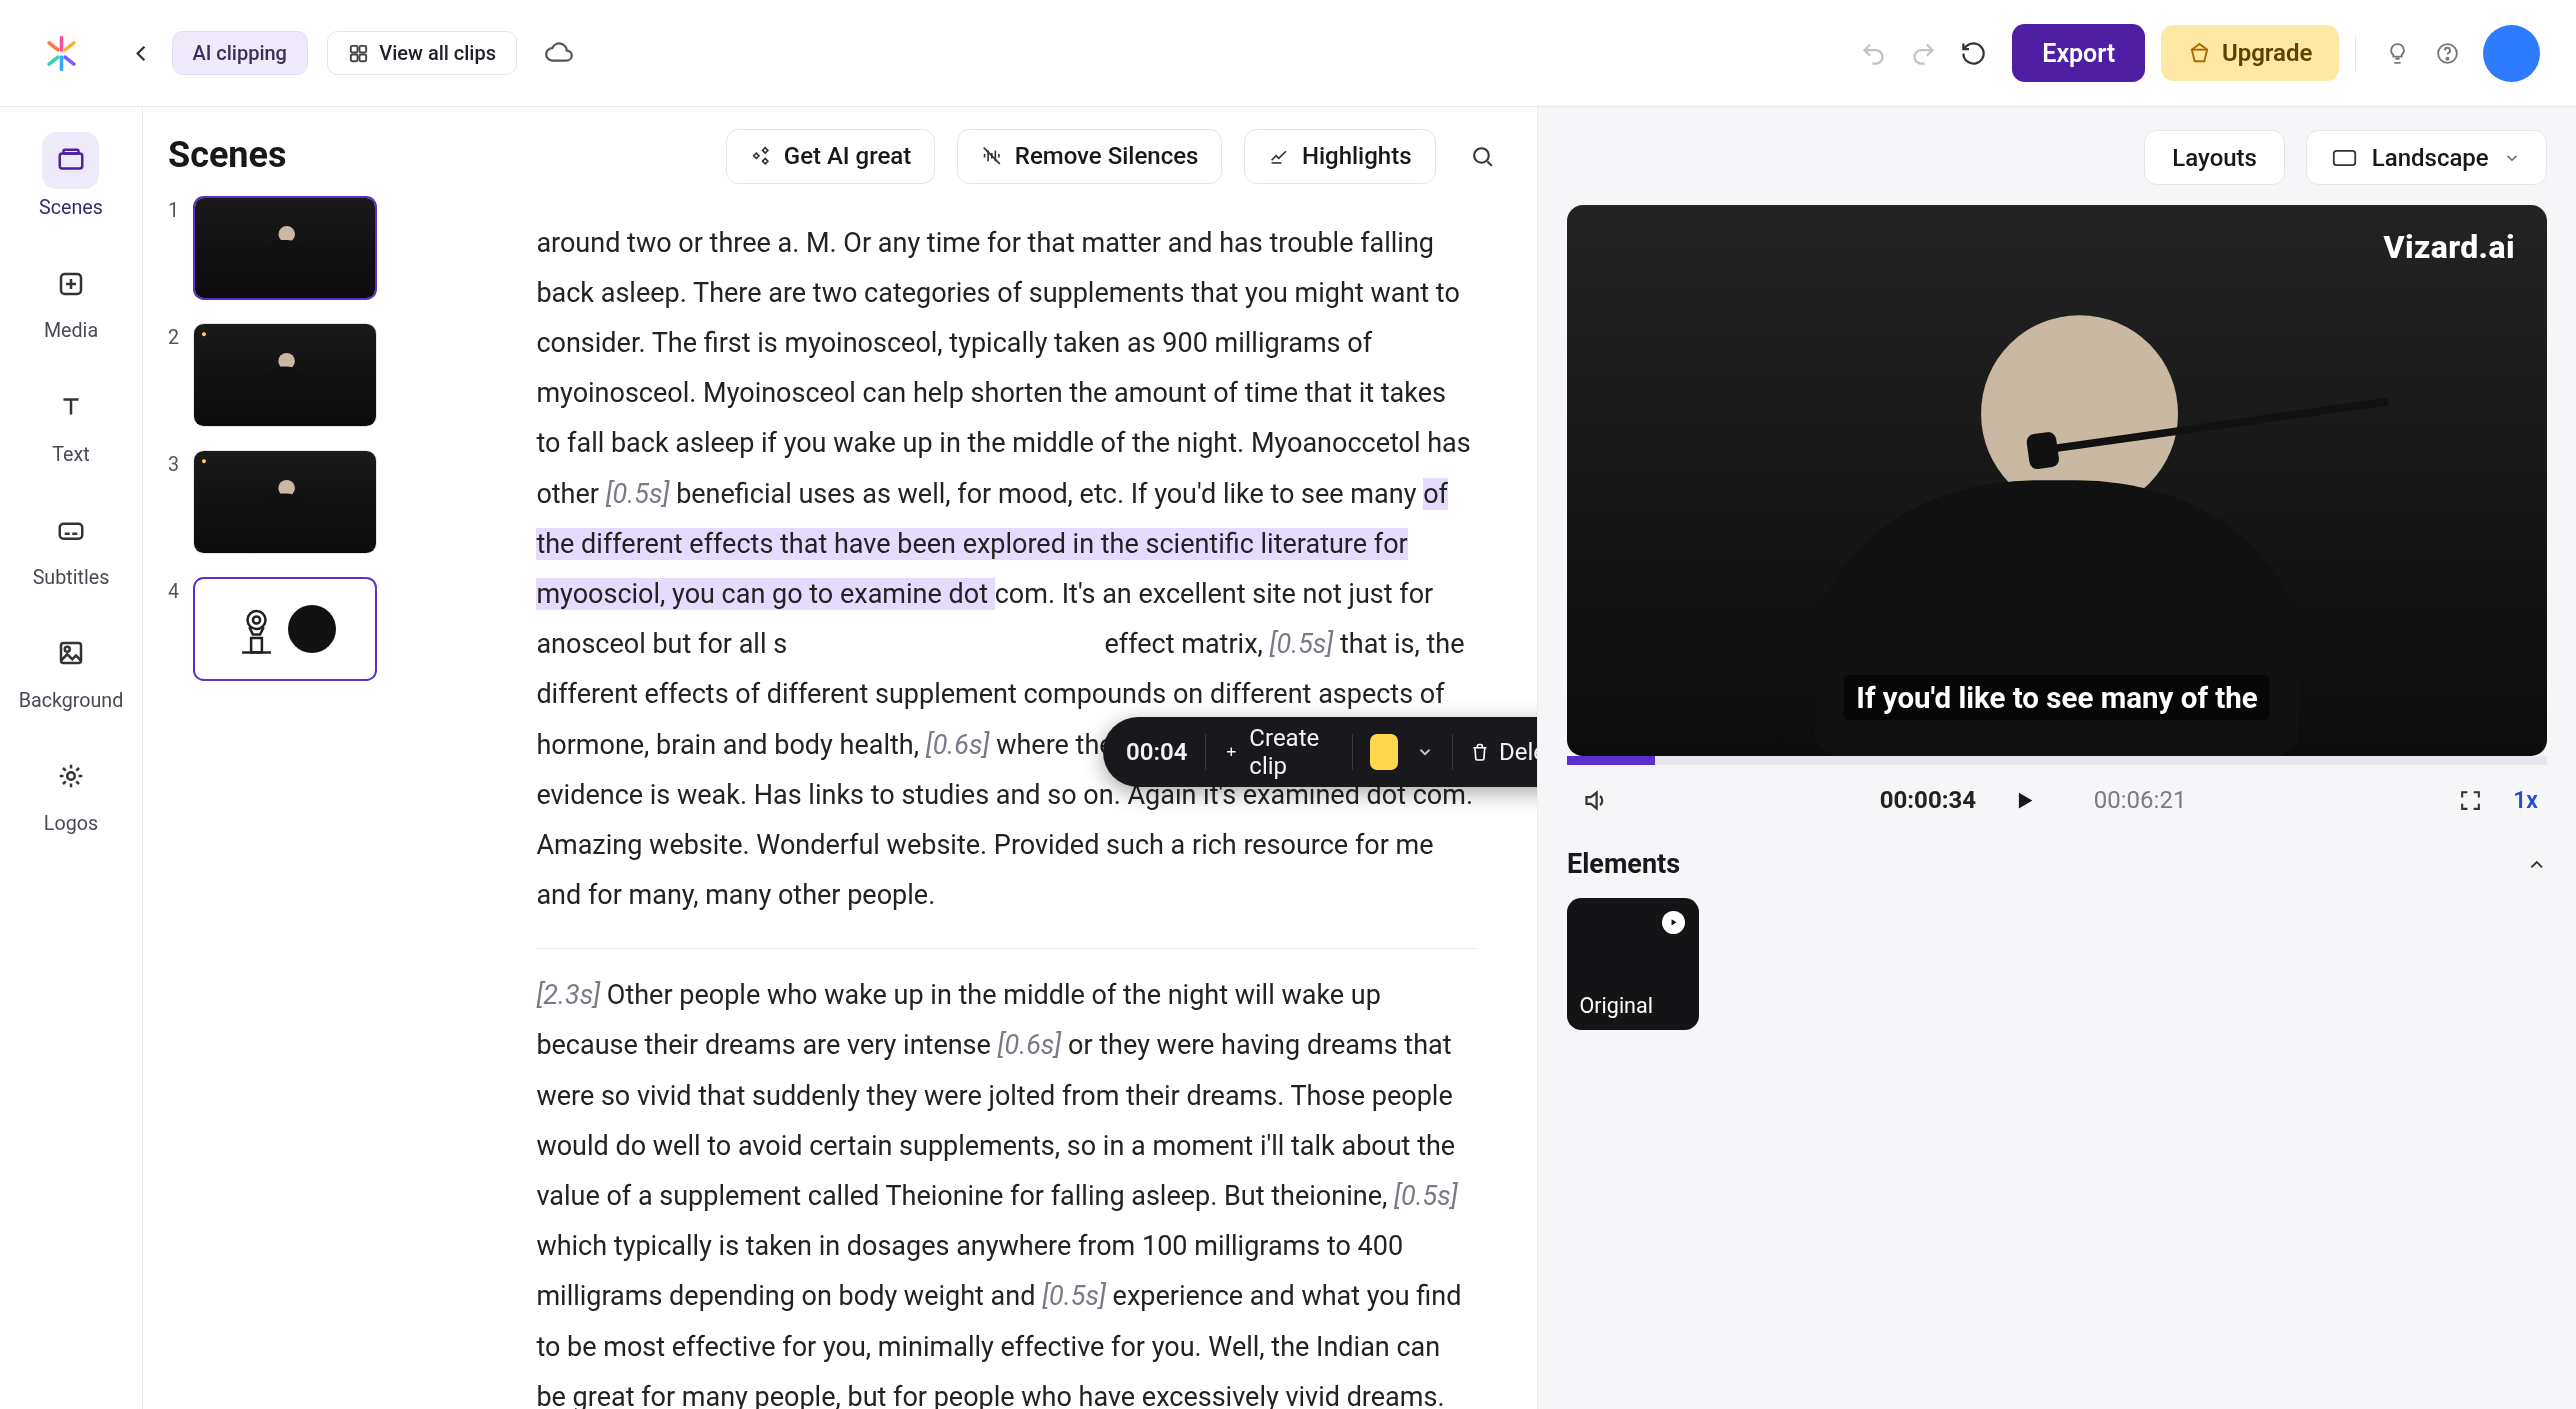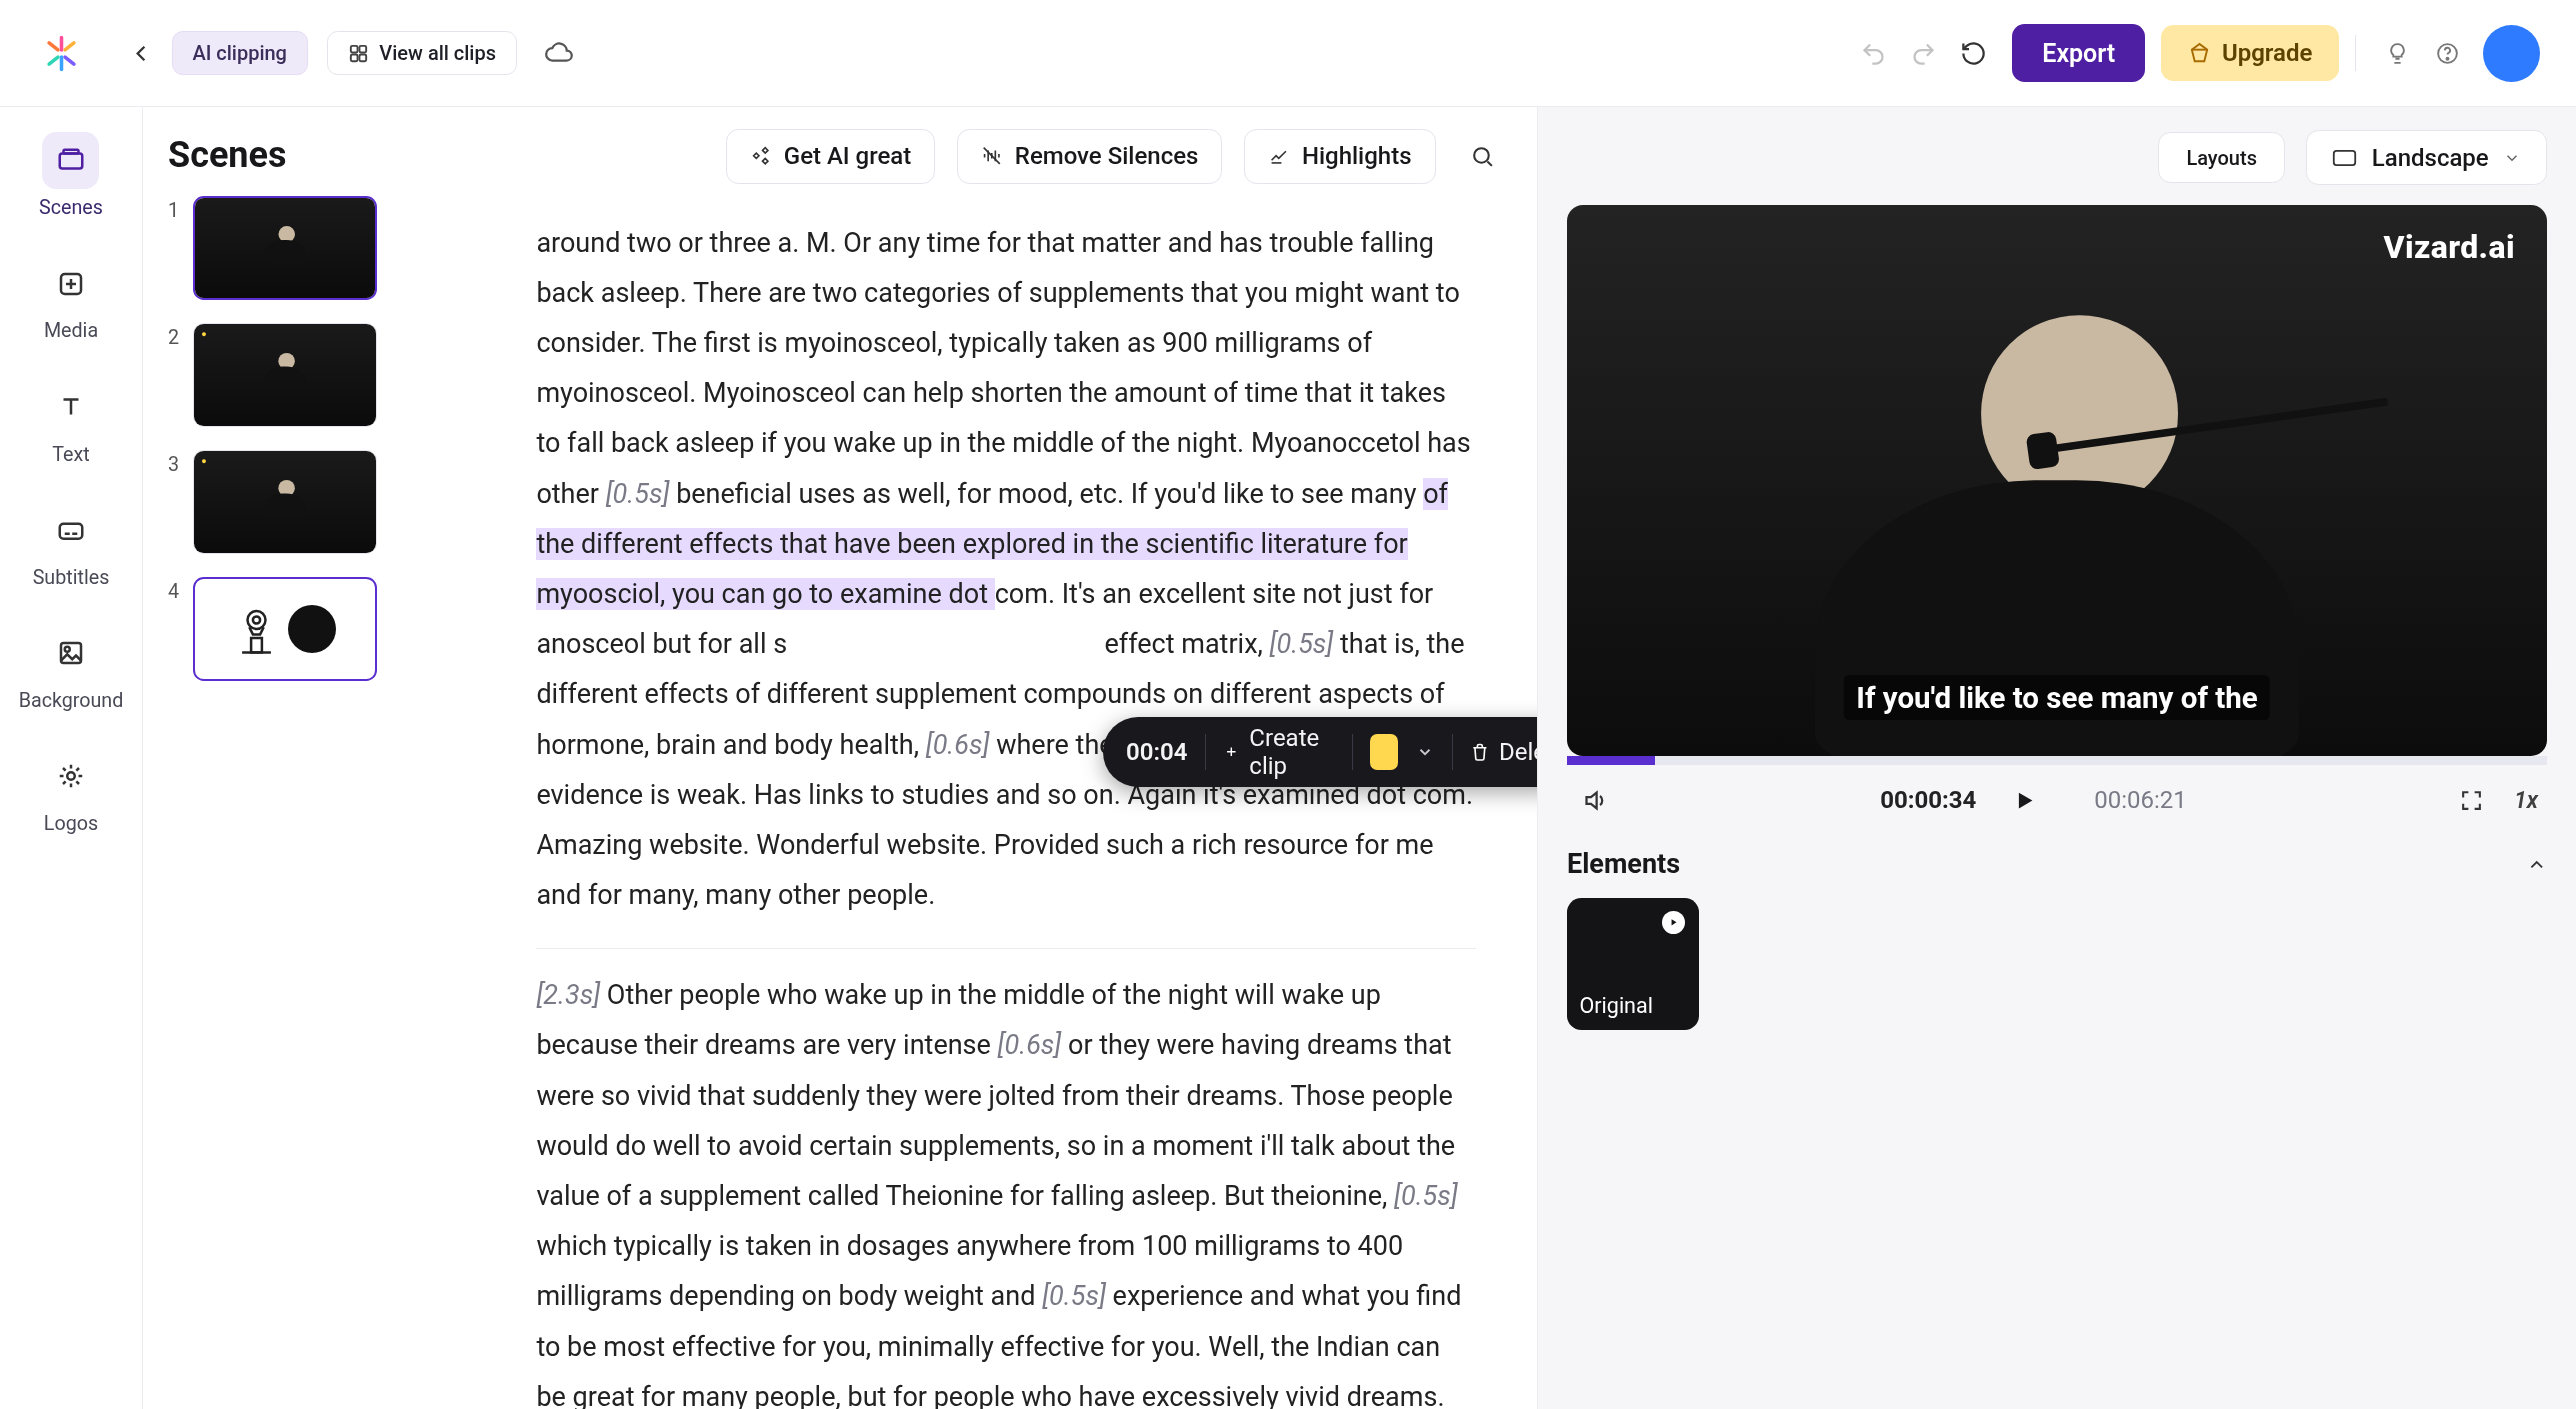--- a/index.html
+++ b/index.html
@@ -57,34 +57,34 @@
 .float-sep { width:0.9px; height:36px; background:#3a3a44; }
 .create-clip { display:flex; align-items:center; gap:10.7px; font-size:24px; cursor:pointer;}
 .color-chip { width:36px; height:36px; border-radius:7.2px; background:#ffd84f;}
 .chev { color:#c9c9d2; }
 .del-btn { display:flex; align-items:center; gap:9px; font-size:24px; cursor:pointer;}
 hr.sec { border:0;border-top:0.9px solid #ececf0; margin:21.5px 0;}
 
 
 .right { width:1038px; background:#f6f6f8; padding:23px 29px; display:flex; flex-direction:column;}
 .right-top { display:flex; align-items:center; justify-content:flex-end; gap:21.5px; margin-bottom:19.7px;}
-.layouts-btn { background:#fff; border:0.9px solid #e4e4ec; padding:12.5px 27px; border-radius:12.5px; font-size:20px; font-weight:500; cursor:pointer;}
+.layouts-btn { background:#fff; border:0.9px solid #e4e4ec; padding:12.5px 27px; border-radius:12.5px; font-size:24px; font-weight:500; cursor:pointer;}
 .land-btn { background:#fff; border:0.9px solid #e4e4ec; padding:12.5px 25px; border-radius:12.5px; font-size:24px; font-weight:500; display:flex; align-items:center; gap:14.3px; cursor:pointer;}
 .video-box { width:100%; aspect-ratio:16/9; border-radius:16px; background:linear-gradient(180deg,#232323,#0c0c0c); position:relative; overflow:hidden; display:flex; align-items:center; justify-content:center;}
 .wm { position:absolute; top:23px; right:32px; color:#fff; font-size:32px; font-weight:800; letter-spacing:0.4px;}
 .caption { position:absolute; bottom:36px; left:50%; transform:translateX(-50%); color:#fff; font-size:29.5px; font-weight:700; background:rgba(0,0,0,.55); padding:5.4px 12.5px; border-radius:5.4px;}
 .progress { height:9px; background:#e7e7ef; position:relative; margin-top:0;}
 .progress .fill { position:absolute; left:0; top:0; bottom:0; width:9%; background:#5b2ed0;}
 .controls { display:flex; align-items:center; gap:18px; padding:16px 9px;}
 .ctl-icon { width:39px; height:39px; display:flex;align-items:center;justify-content:center; cursor:pointer;}
 .time-cur { margin-left:auto; font-size:24px; color:#222; font-weight:700;}
 .time-tot { font-size:24px; color:#7a7a87; margin-left:21.5px;}
 .play-btn { width:39px; height:39px; display:flex; align-items:center; justify-content:center; cursor:pointer; margin:0 10.7px;}
 .ctl-right { margin-left:auto; display:flex; align-items:center; gap:23px;}
-.speed { font-size:23px; color:#404040; font-weight:600;font-style:italic;}
+.speed { font-size:23px; color:#1d4ed8; font-weight:600;}
 .elements-h { display:flex; align-items:center; justify-content:space-between; margin-top:12.5px; font-size:27px; font-weight:700;}
 .el-tile { width:132px; height:132px; border-radius:14.3px; background:#141416; color:#fff; display:flex; align-items:flex-end; justify-content:flex-start; padding:12.5px; font-size:21.5px; margin-top:18px; position:relative;}
 .el-tile .pi { position:absolute; top:12.5px; right:14.3px; width:23px; height:23px; border-radius:50%; background:#fff; display:flex;align-items:center;justify-content:center;}
 .el-tile .pi svg{width:10.7px;height:10.7px;}
 
 
 .person { width:70%; height:80%; position:relative; }
 .person::before { content:""; position:absolute; top:8%; left:40%; width:26%; aspect-ratio:1; background:#c9b9a3; border-radius:50%;}
 .person::after { content:""; position:absolute; bottom:0; left:18%; width:64%; height:58%; background:#111; border-radius:46% 46% 10% 10%/60% 60% 10% 10%;}
 .mic { position:absolute; right:6%; top:30%; width:46%; height:7.2px; background:#111; transform:rotate(-8deg);}

